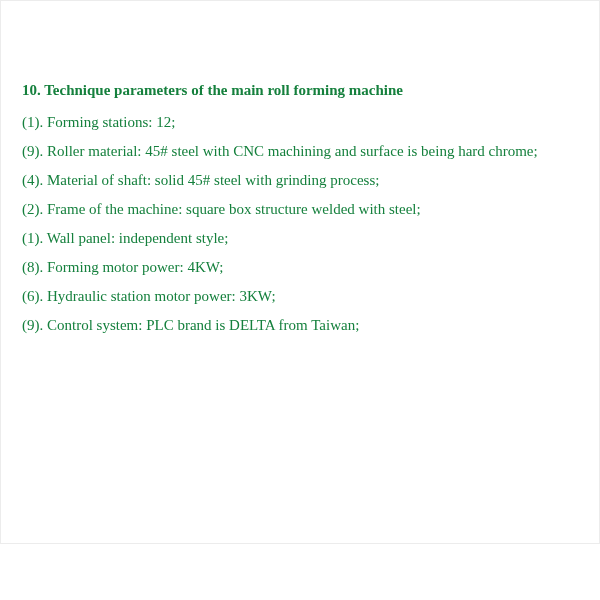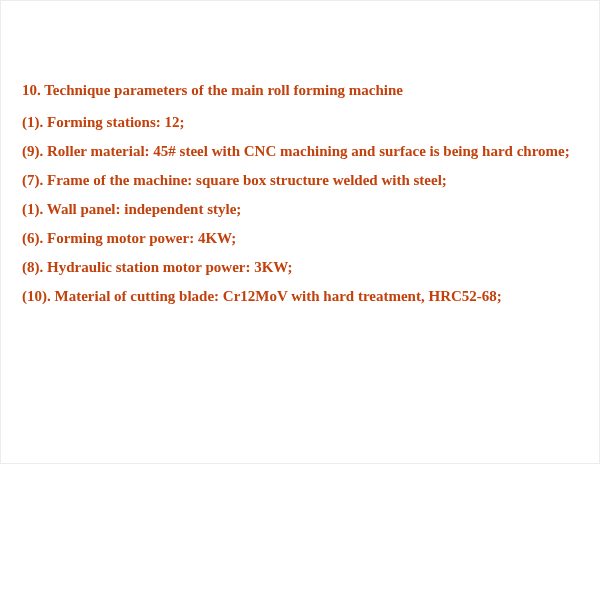--- a/index.html
+++ b/index.html
@@ -3,55 +3,56 @@
 <meta charset="utf-8">
 <style>
   html, body {
     margin: 0;
     padding: 0;
     background: #ffffff;
   }
   .page {
     position: relative;
     width: 600px;
-    height: 464px;
+    height: 544px;
     background: #ffffff;
     box-sizing: border-box;
     border: 1px solid #ececec;
     font-family: "Liberation Serif", serif;
-    color: #c2410c;
+    color: #15803d;
     overflow: hidden;
   }
   .content {
     position: absolute;
     top: 80px;
     left: 21px;
     right: 14px;
   }
   .doc-title {
     font-size: 15px;
     font-weight: bold;
     margin: 0 0 15px 0;
     line-height: 18px;
   }
   .param-line {
     font-size: 15px;
-    font-weight: bold;
+    font-weight: normal;
     margin: 0 0 12.5px 0;
     line-height: 16.5px;
     white-space: nowrap;
   }
 </style>
 </head>
 <body>
 
 <div class="page">
   <div class="content">
     <p class="doc-title">10. Technique parameters of the main roll forming machine</p>
     <p class="param-line">(1). Forming stations: 12;</p>
     <p class="param-line">(9). Roller material:  45# steel with CNC machining and surface is being hard chrome;</p>
-    <p class="param-line">(7). Frame of the machine: square box structure welded with steel;</p>
+    <p class="param-line">(4). Material of shaft: solid 45# steel with grinding process;</p>
+    <p class="param-line">(2). Frame of the machine: square box structure welded with steel;</p>
     <p class="param-line">(1). Wall panel: independent style;</p>
-    <p class="param-line">(6). Forming motor power: 4KW;</p>
-    <p class="param-line">(8). Hydraulic station motor power: 3KW;</p>
-    <p class="param-line">(10). Material of cutting blade: Cr12MoV with hard treatment, HRC52-68;</p>
+    <p class="param-line">(8). Forming motor power: 4KW;</p>
+    <p class="param-line">(6). Hydraulic station motor power: 3KW;</p>
+    <p class="param-line">(9). Control system: PLC brand is DELTA from Taiwan;</p>
   </div>
 </div>
 
 </body></html>

